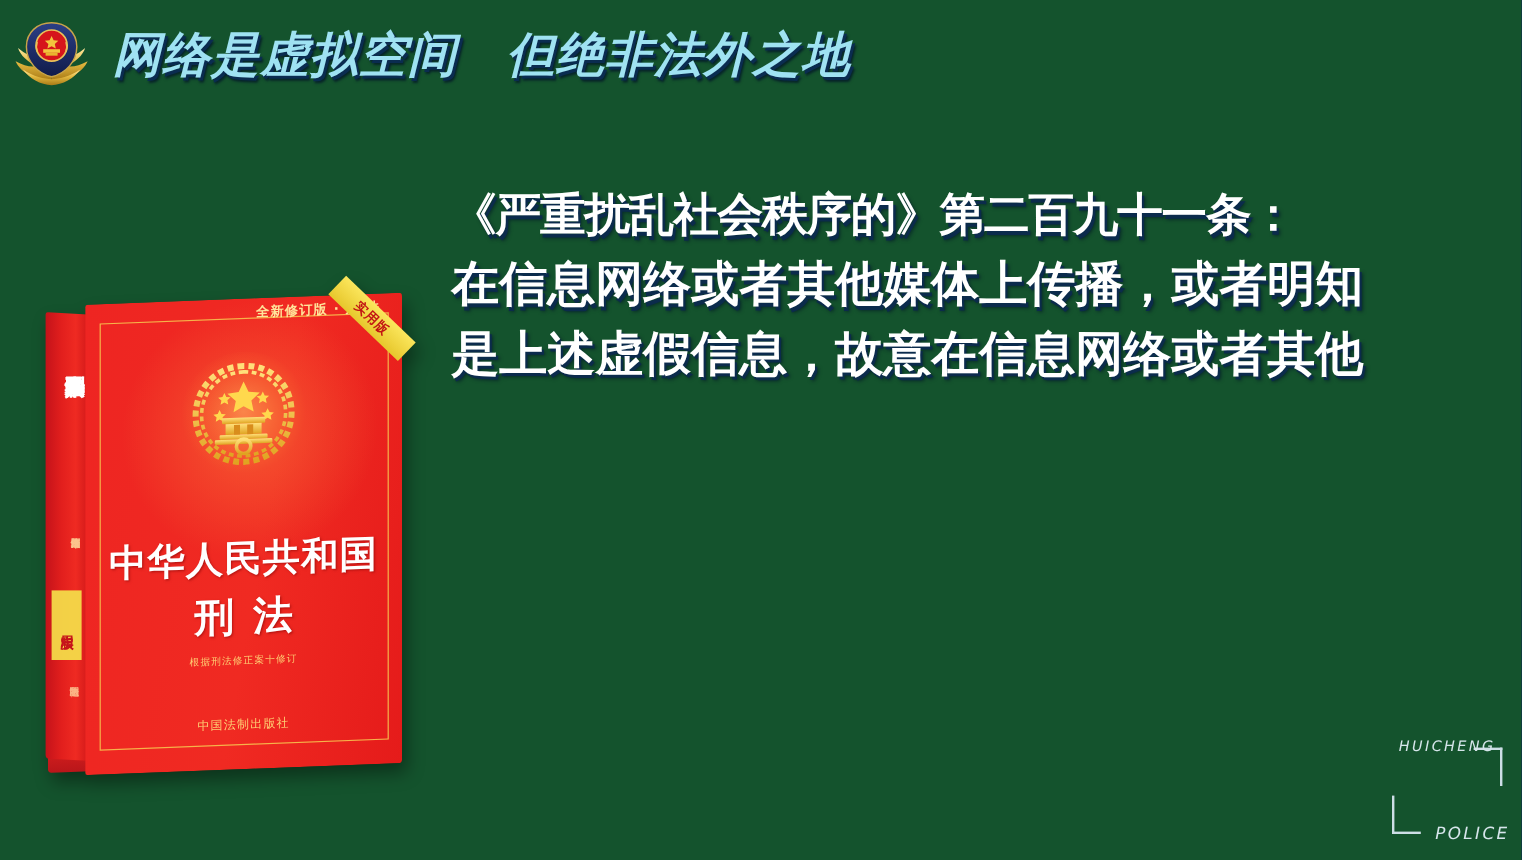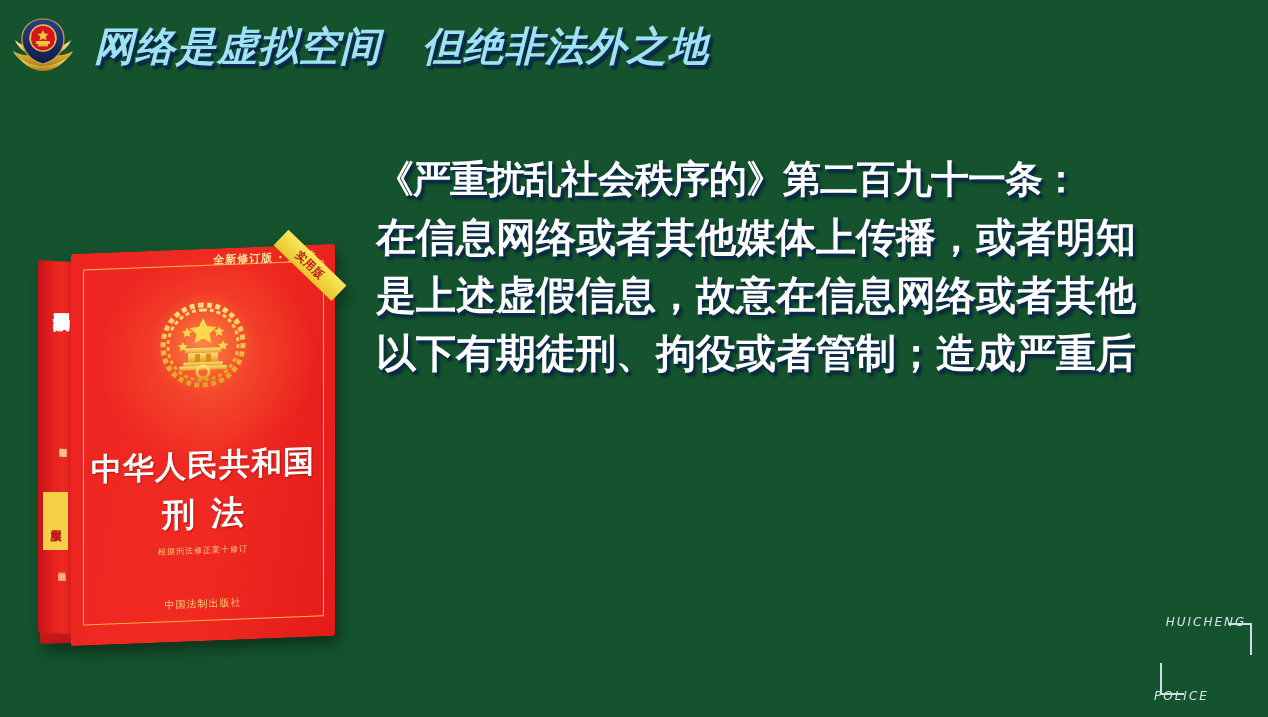--- a/index.html
+++ b/index.html
@@ -297,23 +297,23 @@
     text-align: center;
     color: #ffffff;
     font-size: 27px;
     font-weight: bold;
     font-style: italic;
     line-height: 30px;
     letter-spacing: 1px;
   }
   .wm-bottom {
     position: absolute;
-    left: 0; right: 8px; bottom: 6px;
-    text-align: left;
-    font-size: 12px;
+    left: 0; right: 0; bottom: 6px;
+    text-align: right;
+    font-size: 14px;
     color: #e6f1fa;
     letter-spacing: 2px;
     font-style: italic;
   }
 </style>
 </head>
 <body>
 
 <div id="slide">
 
@@ -412,21 +412,20 @@
         <div class="cover-pub">中国法制出版社</div>
       </div>
 
     </div>
   </div>
 
   <div class="article">
     <span class="l title-line">《严重扰乱社会秩序的》第二百九十一条：</span>
     <span class="l">在信息网络或者其他媒体上传播，或者明知</span>
     <span class="l">是上述虚假信息，故意在信息网络或者其他</span>
-    <span class="l">以下有期徒刑、拘役或者管制；造成严重后</span>
   </div>
 
   <div class="watermark">
     <div class="wm-br wm-tr"></div>
     <div class="wm-br wm-bl"></div>
     <div class="wm-top">HUICHENG</div>
     <div class="wm-bottom">POLICE</div>
   </div>
 
 </div>

